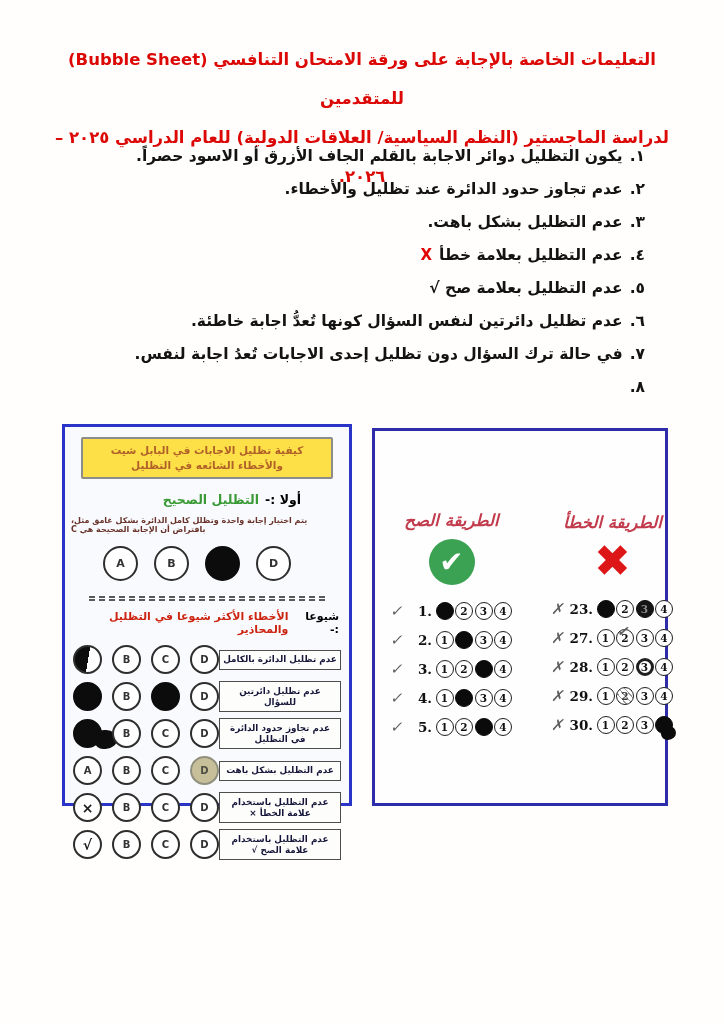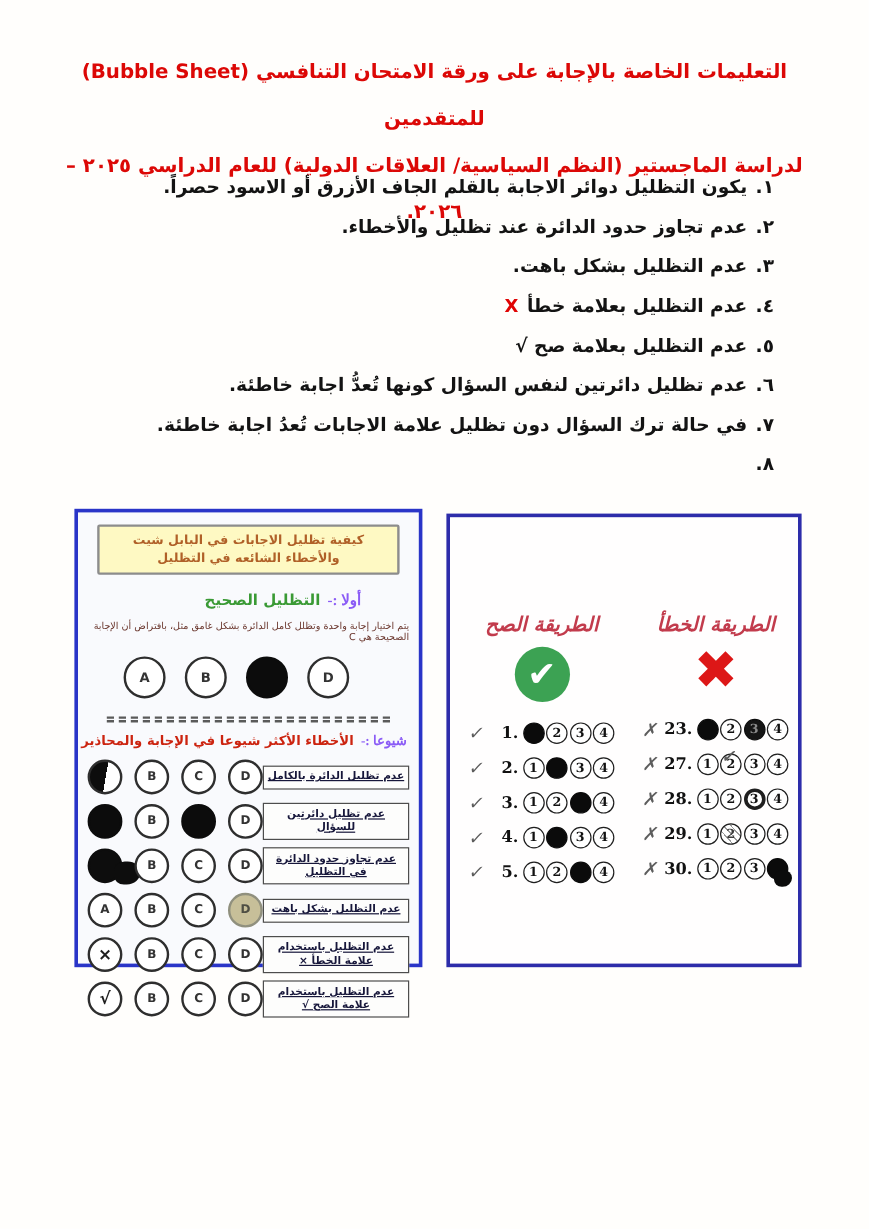--- a/index.html
+++ b/index.html
@@ -38,32 +38,32 @@
   .right-panel {
     left:372px; top:428px; width:296px; height:378px;
     border:3px solid #2d2daa; background:#fffefe;
   }
 
   
   .lp-header {
     margin:10px 16px 0 16px; border:2px solid #8c8c8c; border-radius:2px;
     padding:4px 6px; text-align:center; direction:rtl;
     color:#b06028; font-weight:bold; font-size:10.5px; line-height:15px;
-    background:#fef9c3;
+    background:#fde047;
   }
   .lp-line1 {
     margin:13px 48px 0 0; direction:rtl; display:flex; gap:6px;
     font-weight:bold; font-size:12.5px;
   }
-  .lp-label-navy { color:#8b5cf6;font-family:Liberation Serif, serif; }
+  .lp-label-navy { color:#000000; }
   .lp-title-green { color:#3a9a35; }
   .lp-title-red { color:#cc2410; }
   .lp-desc {
-    margin:9px 8px 0 6px; direction:rtl; text-align:right;
-    color:#68332a; font-weight:normal; font-size:8px; letter-spacing:0;
+    margin:9px 8px 0 6px; direction:rtl; text-align:left;
+    color:#68332a; font-weight:bold; font-size:8px; letter-spacing:0;
   }
   .lp-correct-row {
     margin:12px 0 0 38px; display:flex; direction:ltr; gap:16px; align-items:center;
   }
   .bub {
     width:35px; height:35px; border:2.5px solid #2e2e2e; border-radius:50%;
     background:#fff; color:#333; font-size:11px; font-weight:bold;
     display:flex; align-items:center; justify-content:center; flex:0 0 auto;
     position:relative;
   }
@@ -86,25 +86,25 @@
     font-weight:bold; font-size:11px;
   }
   .err-rows { margin-top:5px; }
   .err-row {
     display:flex; direction:ltr; align-items:center; height:37px; padding:0 8px 0 8px;
   }
   .err-bubs { display:flex; gap:10px; align-items:center; }
   .err-label {
     margin-left:auto; width:134px; direction:rtl; text-align:center;
     border:1.5px solid #4d4d4d; background:#fdfdfc; color:#16163a;
-    font-weight:bold; font-size:8.8px; padding:3.5px 2px; line-height:11px;text-decoration:underline;
-  }
-
-  
-  .rp-cols { display:flex; direction:ltr; padding:80px 8px 0 16px; gap:24px; }
+    font-weight:bold; font-size:8.8px; padding:3.5px 2px; line-height:11px;
+  }
+
+  
+  .rp-cols { display:flex; direction:ltr; padding:80px 8px 0 16px; gap:40px;align-items:center; }
   .rp-col { width:124px; display:flex; flex-direction:column; align-items:center; }
   .rp-head {
     direction:rtl; color:#c23b4c; font-weight:bold; font-style:italic;
     font-size:16.5px; white-space:nowrap;
   }
   .badge-check {
     margin-top:9px; width:46px; height:46px; border-radius:50%;
     background:#3ca253; color:#ffffff; font-size:29px; font-weight:bold;
     display:flex; align-items:center; justify-content:center;
   }
@@ -173,21 +173,21 @@
     <div class="inst-item">
       <span>٥.</span>
       <span>عدم التظليل بعلامة صح √</span>
     </div>
     <div class="inst-item">
       <span>٦.</span>
       <span>عدم تظليل دائرتين لنفس السؤال كونها تُعدُّ اجابة خاطئة.</span>
     </div>
     <div class="inst-item">
       <span>٧.</span>
-      <span>في حالة ترك السؤال دون تظليل علامة الاجابات تُعدُ اجابة خاطئة.</span>
+      <span>في حالة ترك السؤال دون تظليل إحدى الاجابات تُعدُ اجابة لنفس.</span>
     </div>
     <div class="inst-item">
       <span>٨.</span>
     </div>
   </div>
 
   <section class="panel left-panel">
     <div class="lp-header">كيفية تظليل الاجابات في البابل شيت والأخطاء الشائعه في التظليل</div>
 
     <div class="lp-line1">
@@ -200,21 +200,21 @@
       <span class="bub">A</span>
       <span class="bub">B</span>
       <span class="bub filled"></span>
       <span class="bub">D</span>
     </div>
 
     <div class="lp-sep"></div>
 
     <div class="lp-line2">
       <span class="lp-label-navy">شيوعا :-</span>
-      <span class="lp-title-red">الأخطاء الأكثر شيوعا في الإجابة والمحاذير</span>
+      <span class="lp-title-red">الأخطاء الأكثر شيوعا في التظليل والمحاذير</span>
     </div>
 
     <div class="err-rows">
 
       <div class="err-row">
         <div class="err-bubs">
           <span class="bub small half"></span>
           <span class="bub small">B</span>
           <span class="bub small">C</span>
           <span class="bub small">D</span>

